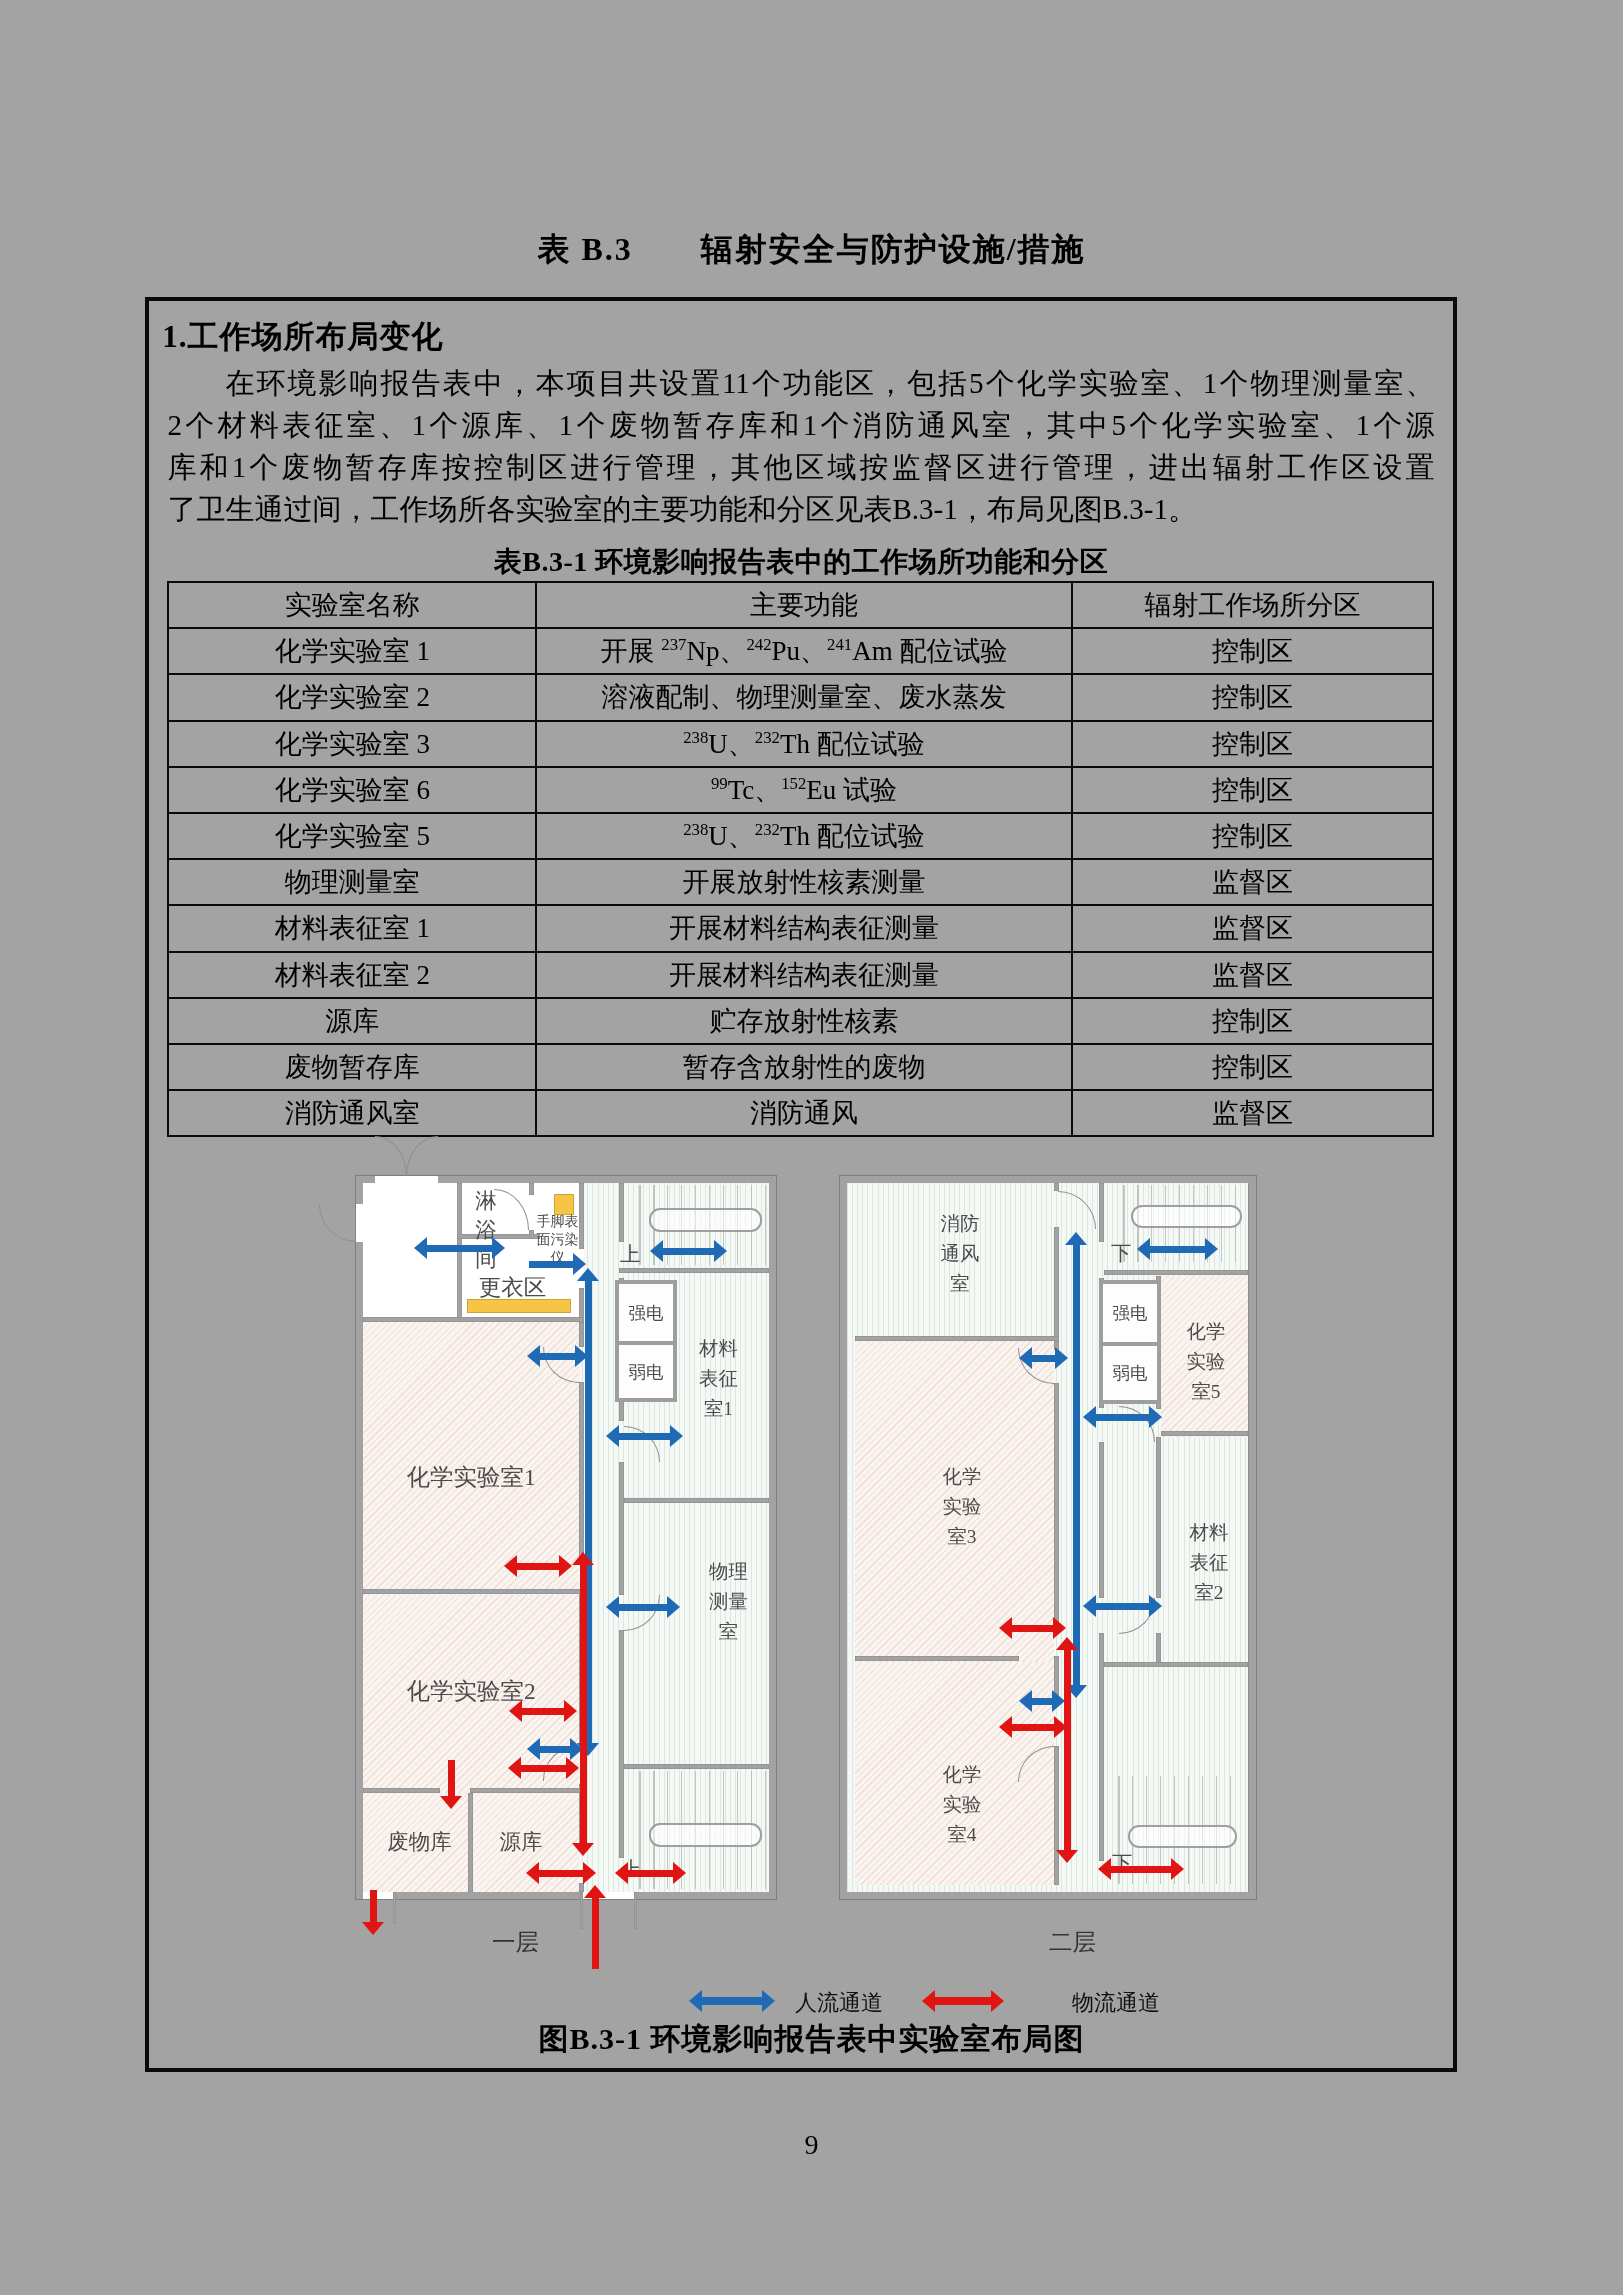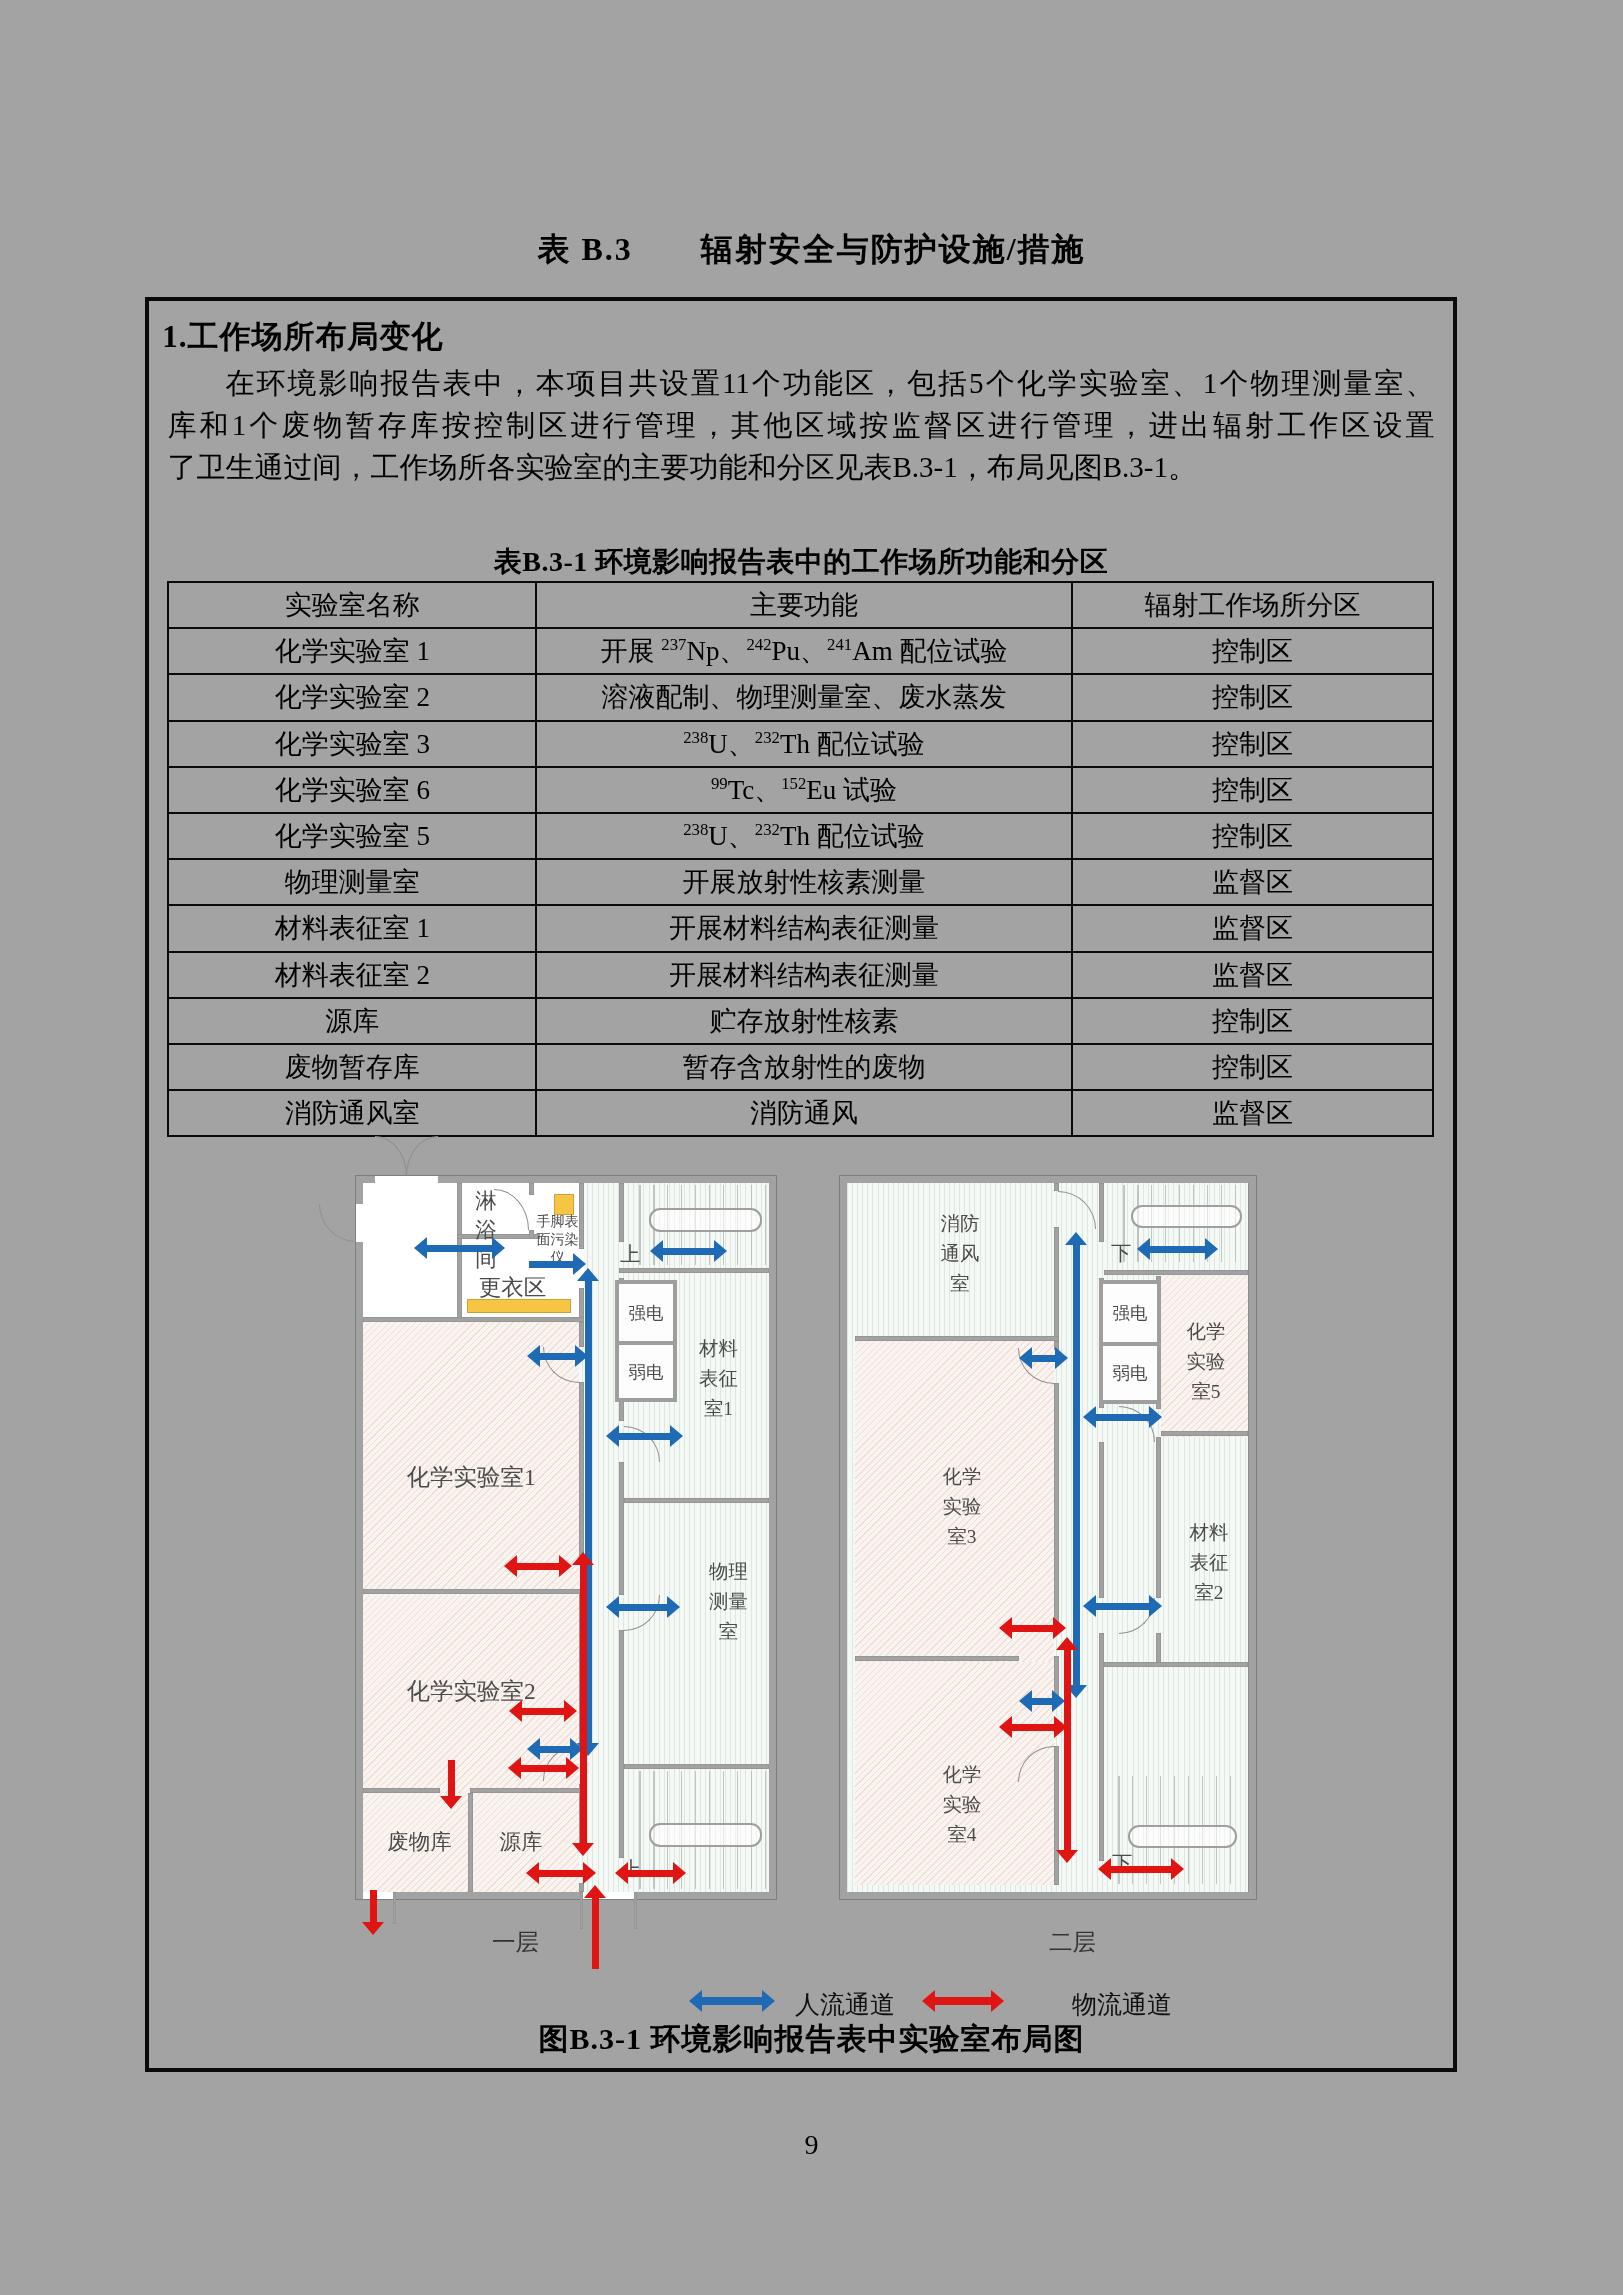--- a/index.html
+++ b/index.html
@@ -57,36 +57,37 @@
   .arh.r:before{display:none;}
   .arv{position:absolute;width:7.2px;background:currentColor;}
   .arv:before{content:"";position:absolute;bottom:100%;left:50%;margin-left:-11.2px;width:0;height:0;
               border:11.2px solid transparent;border-top:0;border-bottom:13.3px solid currentColor;}
   .arv:after{content:"";position:absolute;top:100%;left:50%;margin-left:-11.2px;width:0;height:0;
              border:11.2px solid transparent;border-bottom:0;border-top:13.3px solid currentColor;}
   .arv.u:after{display:none;} .arv.d:before{display:none;}
   .blue{color:#1e6ab5;} .red{color:#e01412;}
 
   .floor-cap{position:absolute;font-size:23.5px;color:#333;}
-  .legend-text{position:absolute;font-size:25px;color:#111;}
+  .legend-text{position:absolute;font-size:22px;color:#111;}
   .fig-caption{position:absolute;top:2019px;left:0;width:100%;text-align:center;
                font-size:30px;font-weight:600;letter-spacing:1px;}
   .page-num{position:absolute;top:2129px;left:0;width:100%;text-align:center;font-size:28px;}
 </style>
 </head>
 <body>
 
 <div class="page">
 
   <div class="doc-title">表 B.3　　辐射安全与防护设施/措施</div>
 
   <div class="main-box">
     <div class="sec-heading">1.工作场所布局变化</div>
     <div class="para">
       <div class="pline first">在环境影响报告表中，本项目共设置11个功能区，包括5个化学实验室、1个物理测量室、</div>
+      <div class="pline">2个材料表征室、1个源库、1个废物暂存库和1个消防通风室，其中5个化学实验室、1个源</div>
       <div class="pline">库和1个废物暂存库按控制区进行管理，其他区域按监督区进行管理，进出辐射工作区设置</div>
       <div class="pline last">了卫生通过间，工作场所各实验室的主要功能和分区见表B.3-1，布局见图B.3-1。</div>
     </div>
     <div class="tbl-caption">表B.3-1 环境影响报告表中的工作场所功能和分区</div>
     <table class="ftable">
       <thead>
         <tr>
           <th class="col1">实验室名称</th>
           <th class="col2">主要功能</th>
           <th class="col3">辐射工作场所分区</th>

